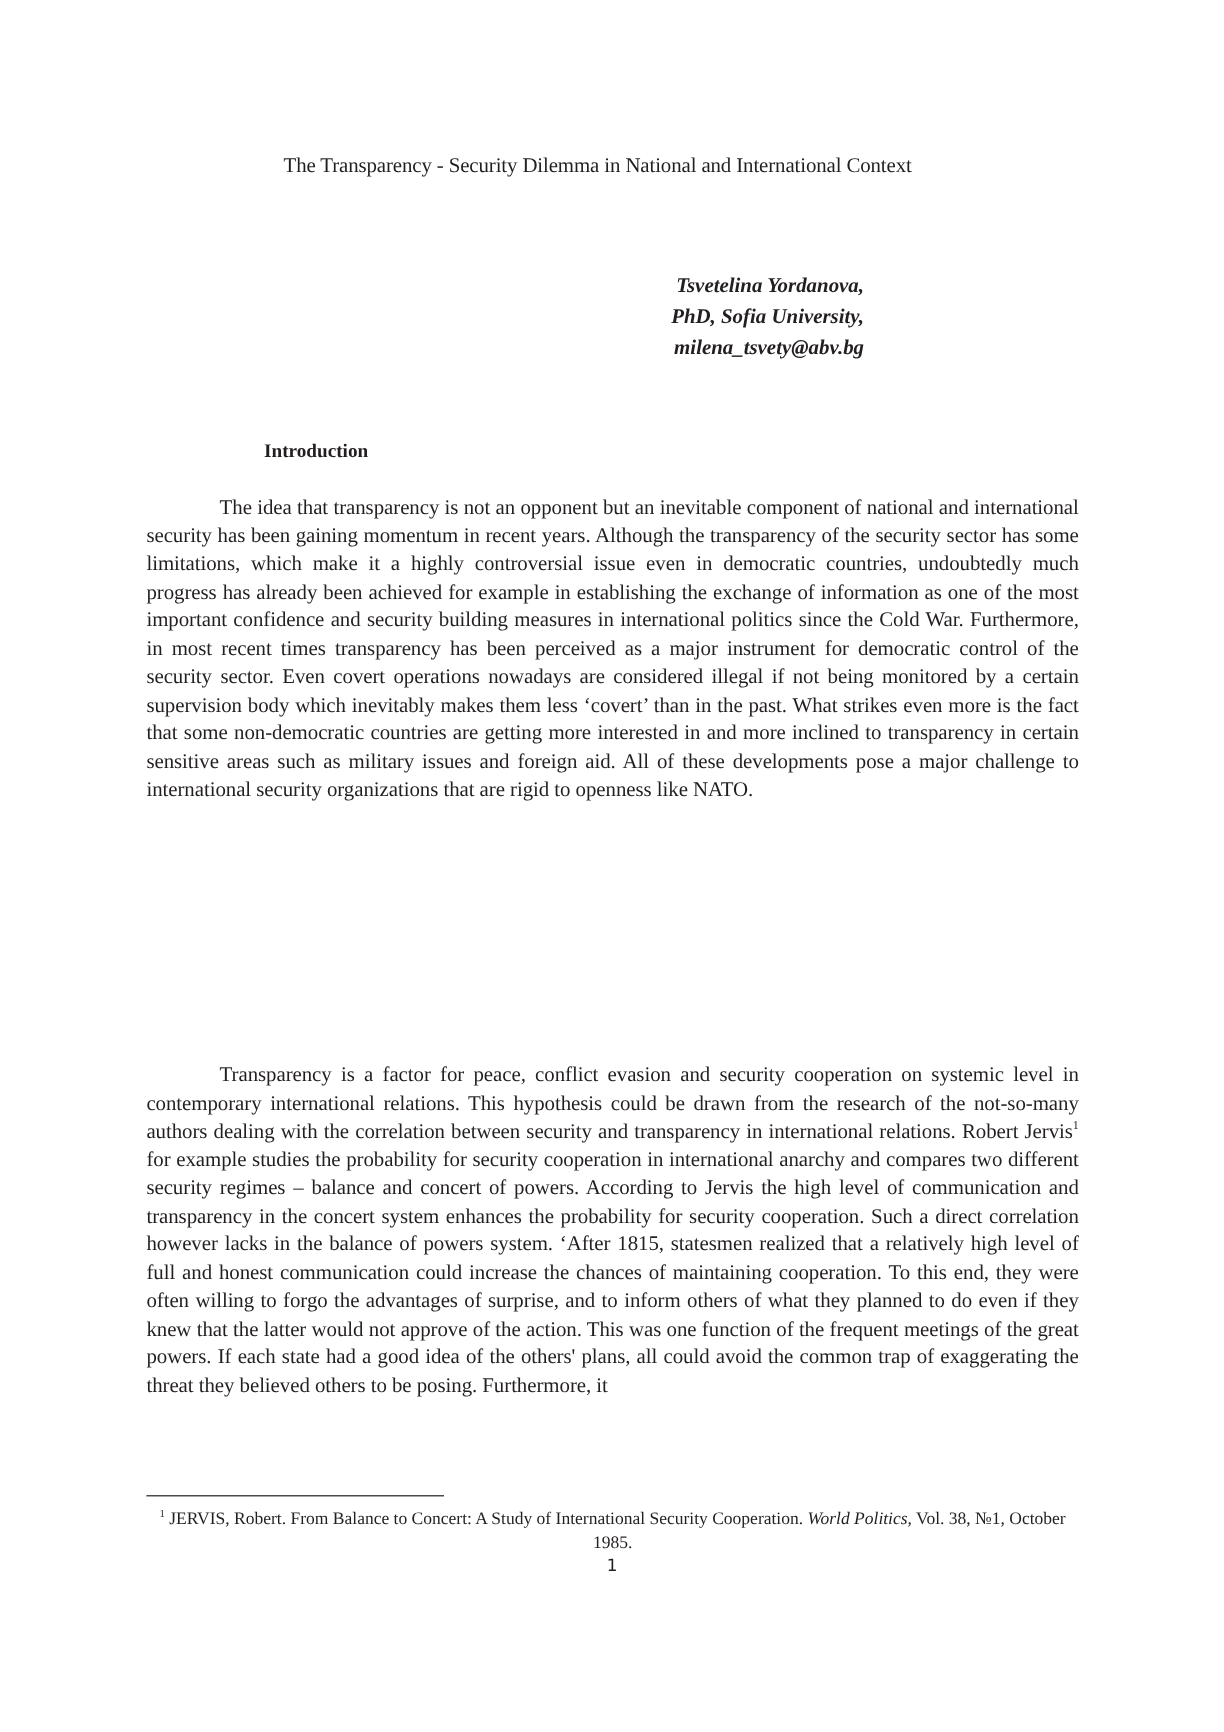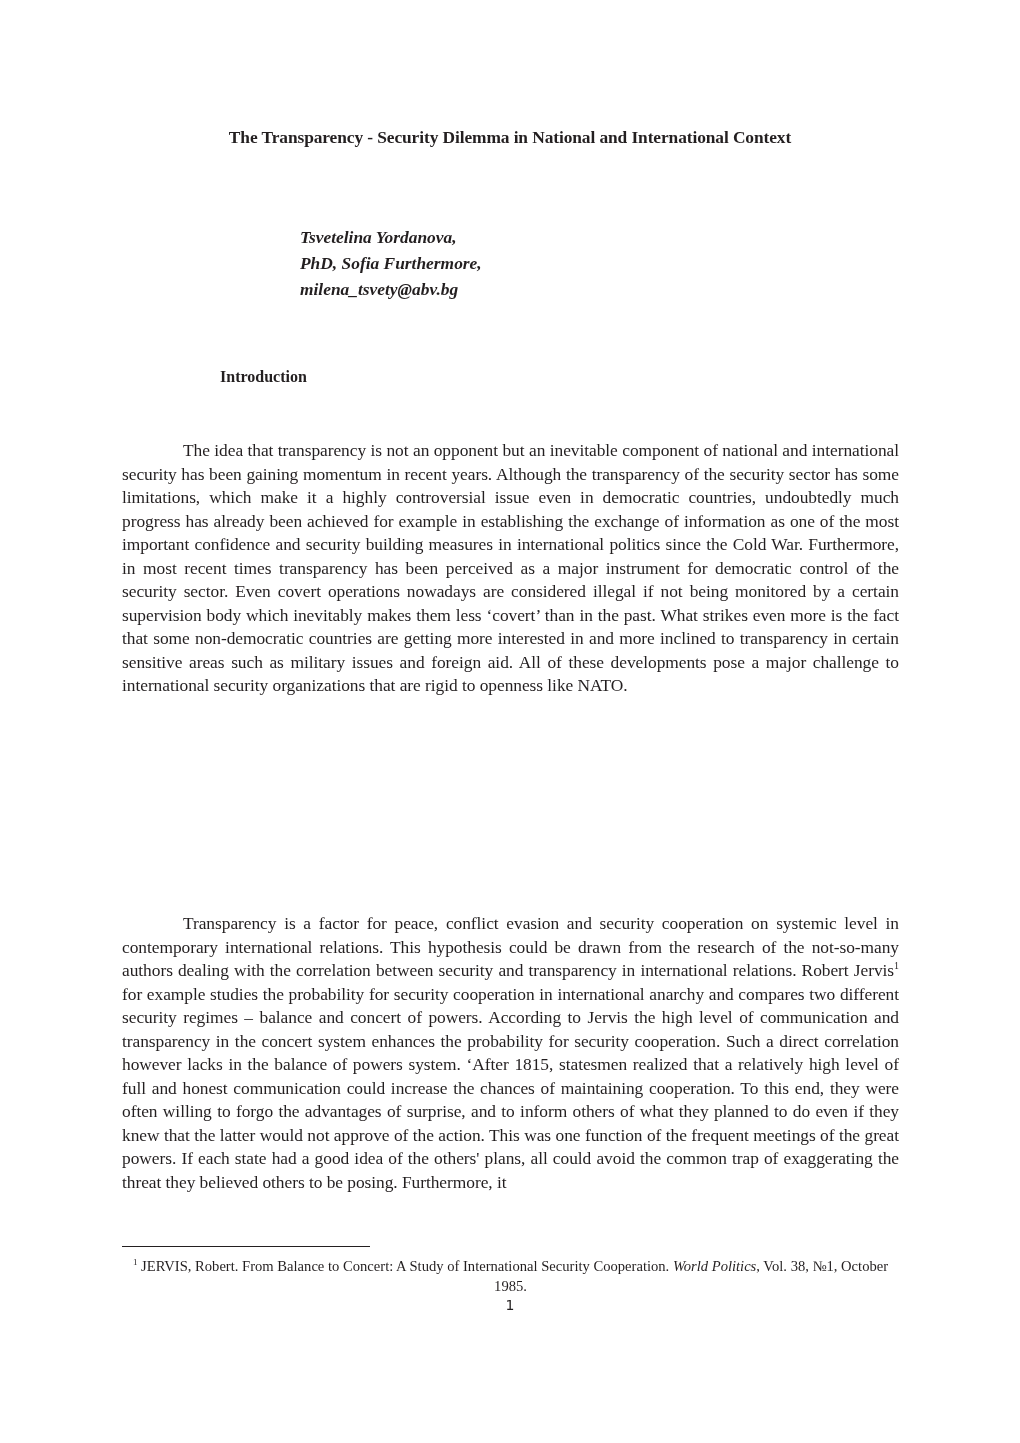--- a/index.html
+++ b/index.html
@@ -3,37 +3,36 @@
   <meta charset="utf-8">
   <style>
     html, body { margin: 0; padding: 0; background: #ffffff; }
     body { width: 1020px; height: 1443px; position: relative; overflow: hidden; }
     .page {
       position: absolute; left: 0; top: 0; width: 1020px; height: 1443px;
       background: #ffffff; color: #231f20;
       font-family: "Liberation Serif", "DejaVu Serif", serif;
     }
     .title {
-      position: absolute; left: 100px; width: 820px; top: 124px;
-      text-align: center; font-weight: bold; font-size: 17.4px; line-height: 26px;
+      position: absolute; left: 88px; width: 820px; top: 124px;
+      text-align: center; font-weight: normal; font-size: 17.4px; line-height: 26px;
       letter-spacing: -0.1px;
     }
     .author {
       position: absolute; left: 300px; width: 420px; top: 224px;
-      text-align: left; font-weight: bold; font-style: italic;
+      text-align: right; font-weight: bold; font-style: italic;
       font-size: 17.4px; line-height: 26px;
     }
     .heading {
       position: absolute; left: 183px; font-weight: bold; font-size: 16px; line-height: 24px; margin-left: 37px;
     }
     .body {
       position: absolute; left: 122px; width: 777px;
       font-size: 17.4px; line-height: 23.55px; text-align: justify;
       letter-spacing: -0.05px;
-      margin-top: 28px;
     }
     .body p { margin: 0; text-indent: 61px; }
     sup { font-size: 10px; line-height: 0; vertical-align: 7px; }
     .fn-rule {
       position: absolute; left: 122px; top: 1246px; width: 248px; height: 0;
       border-top: 1px solid #231f20;
     }
     .footnote {
       position: absolute; left: 122px; width: 777px; top: 1256px;
       font-size: 14.6px; line-height: 20px; text-align: center;
@@ -48,21 +47,21 @@
 <body>
 
 <div class="page">
 
   <div class="title">
     <div>The Transparency - Security Dilemma in National and International Context</div>
   </div>
 
   <div class="author">
     <div>Tsvetelina Yordanova,</div>
-    <div>PhD, Sofia Furthermore,</div>
+    <div>PhD, Sofia University,</div>
     <div>milena_tsvety@abv.bg</div>
   </div>
 
   <div class="heading" style="top:365px;">Introduction</div>
 
   <div class="body" style="top:411px;">
     <p>The idea that transparency is not an opponent but an inevitable component of national and international security has been gaining momentum in recent years. Although the transparency of the security sector has some limitations, which make it a highly controversial issue even in democratic countries, undoubtedly much progress has already been achieved for example in establishing the exchange of information as one of the most important confidence and security building measures in international politics since the Cold War. Furthermore, in most recent times transparency has been perceived as a major instrument for democratic control of the security sector. Even covert operations nowadays are considered illegal if not being monitored by a certain supervision body which inevitably makes them less ‘covert’ than in the past. What strikes even more is the fact that some non-democratic countries are getting more interested in and more inclined to transparency in certain sensitive areas such as military issues and foreign aid. All of these developments pose a major challenge to international security organizations that are rigid to openness like NATO.</p>
   </div>
 
 

